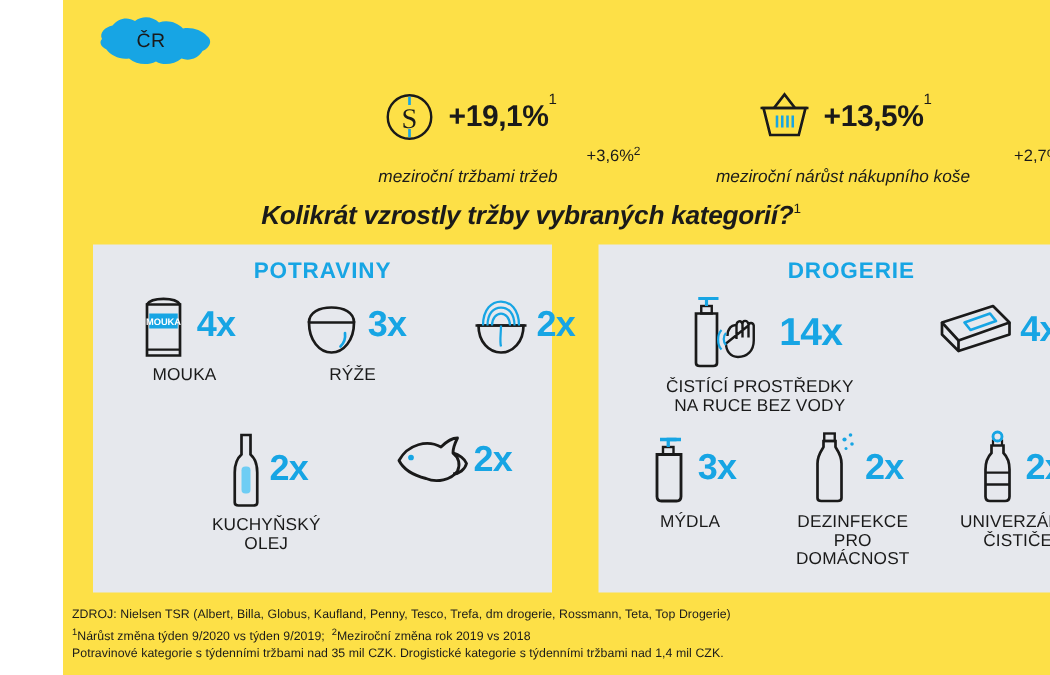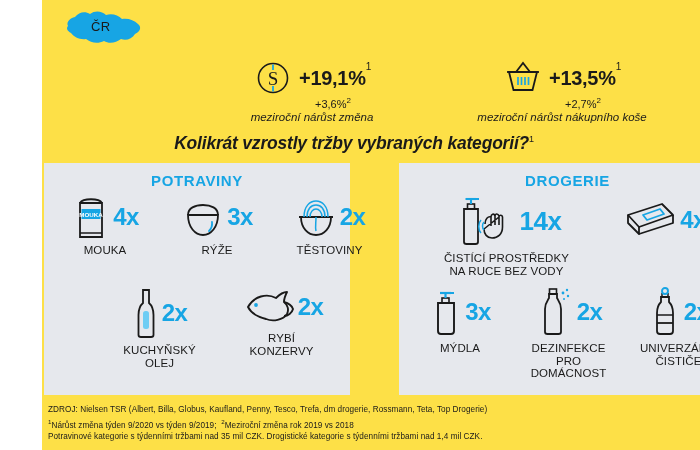--- a/index.html
+++ b/index.html
@@ -37,21 +37,21 @@
   .kpis { position:absolute; left:0; top:58px; width:700px; height:62px; }
   .kpi { position:absolute; text-align:center; }
   .kpi-row { display:flex; align-items:center; justify-content:center; gap:6px; }
   .kpi-icon { width:40px; height:40px; flex:0 0 auto; }
   .kpi-pct {
     font-size:20px; font-weight:bold; color:#1a1a1a; letter-spacing:-0.3px;
     position:relative; white-space:nowrap;
   }
   .kpi-pct sup { font-size:10px; font-weight:normal; top:-7px; position:relative; }
   .kpi-sub {
-    font-size:11px; color:#1a1a1a; text-align:center;
+    font-size:11px; color:#1a1a1a; text-align:right;
     margin-top:-2px; padding-left:42px; white-space:nowrap;
   }
   .kpi-sub sup { font-size:8px; }
   .kpi-cap {
     font-size:11.5px; font-style:italic; color:#1a1a1a;
     text-align:center; margin-top:1px; white-space:nowrap;
   }
   #kpi-1 { left:155px; top:0; width:230px; }
   #kpi-2 { left:370px; top:0; width:300px; }
 
@@ -60,21 +60,21 @@
     position:absolute; left:0; top:133px; width:624px; text-align:center;
     font-size:17.5px; font-weight:bold; font-style:italic; color:#1a1a1a;
     letter-spacing:-0.2px;
   }
   .question sup { font-size:9px; font-style:normal; font-weight:normal; }
 
   
   .panel {
     position:absolute; background:#e6e8ed; top:163px; height:232px;
   }
-  #panel-potraviny { left:2px; width:306px; }
+  #panel-potraviny { left:20px; width:306px; }
   #panel-drogerie  { left:357px; width:337px; }
   .panel-title {
     text-align:center; color:#17a5e4; font-weight:bold;
     font-size:15px; letter-spacing:.6px; margin-top:9px;
   }
 
   .items { position:relative; width:100%; height:196px; }
   .item { position:absolute; text-align:center; }
   .item-row { display:flex; align-items:center; justify-content:center; gap:2px; }
   .item-icon { flex:0 0 auto; }
@@ -136,21 +136,21 @@
           <line x1="20" y1="6.5" x2="20" y2="12" stroke="#17a5e4" stroke-width="1.8"></line>
           <line x1="20" y1="28" x2="20" y2="33.5" stroke="#17a5e4" stroke-width="1.8"></line>
         </svg>
         <div class="kpi-pct">
           <span>+19,1%</span><sup>1</sup>
         </div>
       </div>
       <div class="kpi-sub">
         <span>+3,6%</span><sup>2</sup>
       </div>
-      <div class="kpi-cap">meziroční nárůst změna</div>
+      <div class="kpi-cap">meziroční tržbami tržeb</div>
     </div>
 
     <div class="kpi" id="kpi-2">
       <div class="kpi-row">
         <svg class="kpi-icon" viewBox="0 0 40 40">
           <path d="M6 14 L34 14 L29.5 32 L10.5 32 Z" fill="none" stroke="#1a1a1a" stroke-width="1.8"></path>
           <line x1="4" y1="14" x2="36" y2="14" stroke="#1a1a1a" stroke-width="1.8"></line>
           <path d="M13 14 L20 5 L27 14" fill="none" stroke="#1a1a1a" stroke-width="1.8"></path>
           <line x1="15" y1="19" x2="15" y2="27" stroke="#17a5e4" stroke-width="1.7"></line>
           <line x1="18.5" y1="19" x2="18.5" y2="27" stroke="#17a5e4" stroke-width="1.7"></line>
@@ -207,21 +207,20 @@
           <svg class="item-icon" width="44" height="48" viewBox="0 0 44 48">
             <path d="M7 24 C7 35 14 42 22 42 C30 42 37 35 37 24 Z" fill="none" stroke="#1a1a1a" stroke-width="1.8"></path>
             <line x1="5" y1="24" x2="39" y2="24" stroke="#1a1a1a" stroke-width="1.8"></line>
             <path d="M10 24 C10 13 16 8 22 8 C28 8 34 13 34 24" fill="none" stroke="#17a5e4" stroke-width="1.5"></path>
             <path d="M13 24 C13 16 17 12 22 12 C27 12 31 16 31 24" fill="none" stroke="#17a5e4" stroke-width="1.5"></path>
             <path d="M16 24 C16 19 19 16 22 16 C25 16 28 19 28 24" fill="none" stroke="#17a5e4" stroke-width="1.5"></path>
             <path d="M22 24 C22 30 21 34 22 38" fill="none" stroke="#17a5e4" stroke-width="1.5"></path>
           </svg>
           <span class="mult">2x</span>
         </div>
-        <div class="item-label">TĚSTOVINY</div>
       </div>
 
       <div class="item" id="p-olej">
         <div class="item-row">
           <svg class="item-icon" width="28" height="56" viewBox="0 0 28 56">
             <path d="M11 5 L17 5 L17 18 C20.5 21 21.5 25 21.5 30 L21.5 50
                      C21.5 51.5 20.5 52 19 52 L9 52 C7.5 52 6.5 51.5 6.5 50
                      L6.5 30 C6.5 25 7.5 21 11 18 Z" fill="none" stroke="#1a1a1a" stroke-width="1.8"></path>
             <rect x="11" y="26" width="6" height="18" rx="2.5" fill="#6ecdf4"></rect>
           </svg>
@@ -234,22 +233,20 @@
       <div class="item" id="p-ryby">
         <div class="item-row">
           <svg class="item-icon" width="56" height="44" viewBox="0 0 56 44">
             <path d="M8 22 C14 11 27 8 36 13 C40 9 44 7 47 7 C45 11 44 14 44 17
                      C48 20 49 25 47 29 C43 35 33 37 26 34 C18 32 11 28 8 22 Z" fill="none" stroke="#1a1a1a" stroke-width="1.9" stroke-linejoin="round"></path>
             <path d="M44 17 C48 18 52 21 53 24 C52 28 48 31 44 31" fill="none" stroke="#1a1a1a" stroke-width="1.9"></path>
             <circle cx="16" cy="20" r="1.9" fill="#17a5e4"></circle>
           </svg>
           <span class="mult">2x</span>
         </div>
-        <div class="item-label">RYBÍ
-KONZERVY</div>
       </div>
 
     </div>
   </div>
 
   <div class="panel" id="panel-drogerie">
     <div class="panel-title">DROGERIE</div>
     <div class="items">
 
       <div class="item" id="d-cistici">

